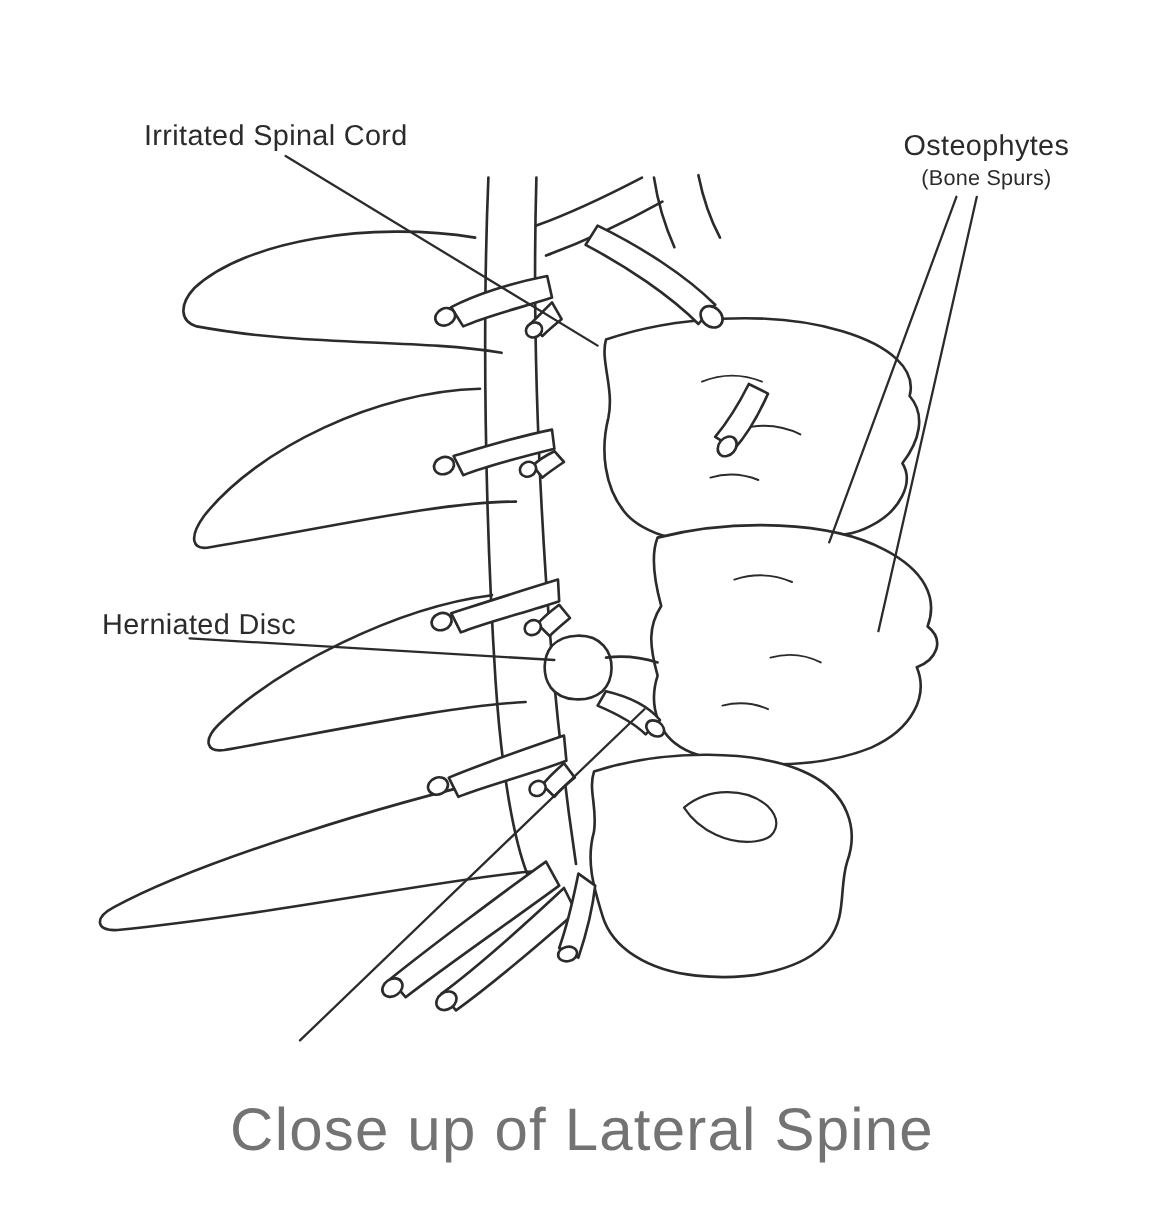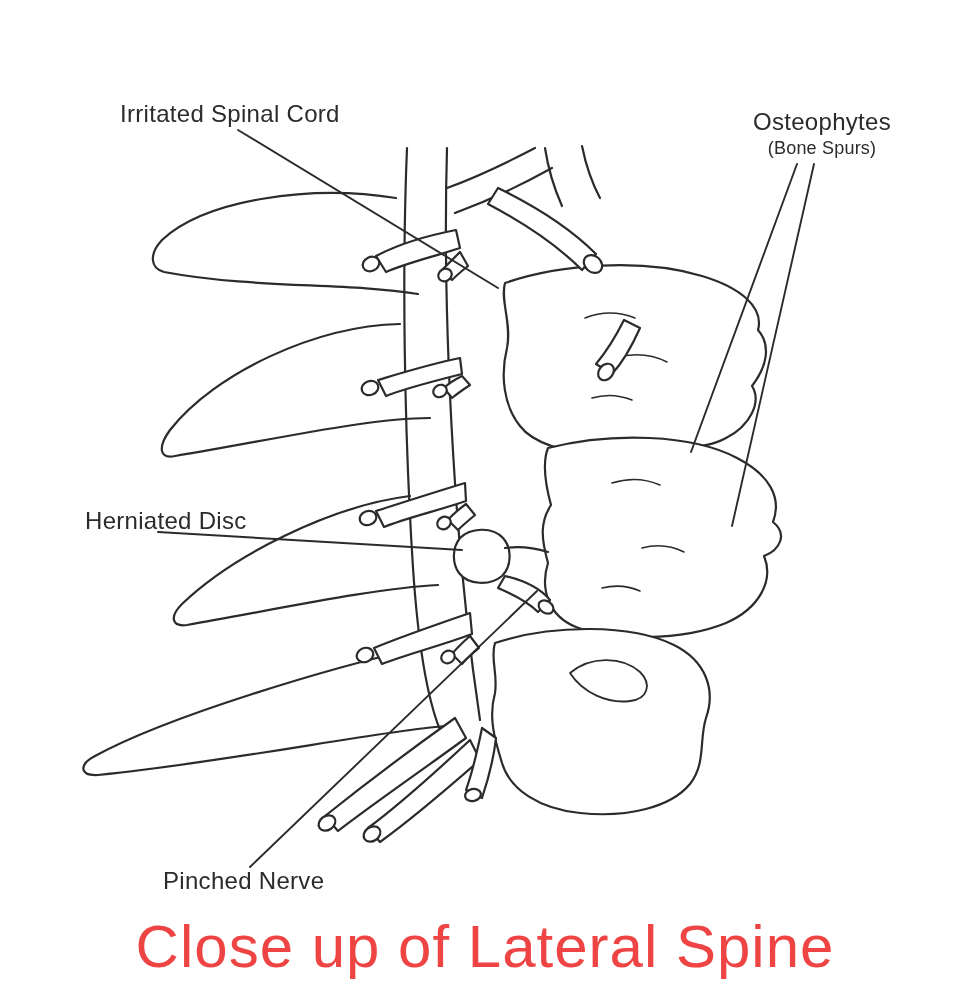--- a/index.html
+++ b/index.html
@@ -5,21 +5,21 @@
   html,body{margin:0;padding:0;background:#ffffff;}
   body{width:970px;height:1007px;position:relative;font-family:"Liberation Sans",sans-serif;}
   .stage{position:absolute;inset:0;width:970px;height:1007px;background:#ffffff;overflow:hidden;margin-top:28px;}
   .art{position:absolute;left:0;top:0;width:970px;height:1007px;display:block;}
   .label{position:absolute;color:#2b2b2b;font-size:24px;font-weight:500;letter-spacing:.3px;white-space:nowrap;}
   .lbl-cord{left:120px;top:72px;}
   .lbl-osteo{left:742px;top:80px;width:160px;text-align:center;white-space:normal;}
   .lbl-osteo .sub{font-size:18px;margin-top:2px;letter-spacing:.2px;}
   .lbl-disc{left:85px;top:479px;}
   .lbl-nerve{left:163px;top:839px;}
-  .title{position:absolute;left:0;right:0;top:884px;text-align:center;color:#ef4444;font-size:60px;font-weight:400;letter-spacing:1px;}
+  .title{position:absolute;left:0;right:0;top:884px;text-align:center;color:#737373;font-size:50px;font-weight:400;letter-spacing:1px;}
 </style>
 </head>
 <body>
 
 <div class="stage">
 
   <svg class="art" viewBox="0 0 970 1007" fill="none" stroke="#2b2b2b" stroke-width="2.2" stroke-linecap="round" stroke-linejoin="round">
 
     <g>
       <path d="M396,170 C310,156 205,172 162,212 C149,226 150,240 164,244 C255,261 345,254 418,266"></path>
@@ -104,16 +104,15 @@
 
   <div class="label lbl-cord">Irritated Spinal Cord</div>
 
   <div class="label lbl-disc">Herniated Disc</div>
 
   <div class="label lbl-osteo">
     <div>Osteophytes</div>
     <div class="sub">(Bone Spurs)</div>
   </div>
 
-  <div class="label lbl-nerve">Pinched Nerve</div>
 
   <div class="title">Close up of Lateral Spine</div>
 </div>
 
 </body></html>

